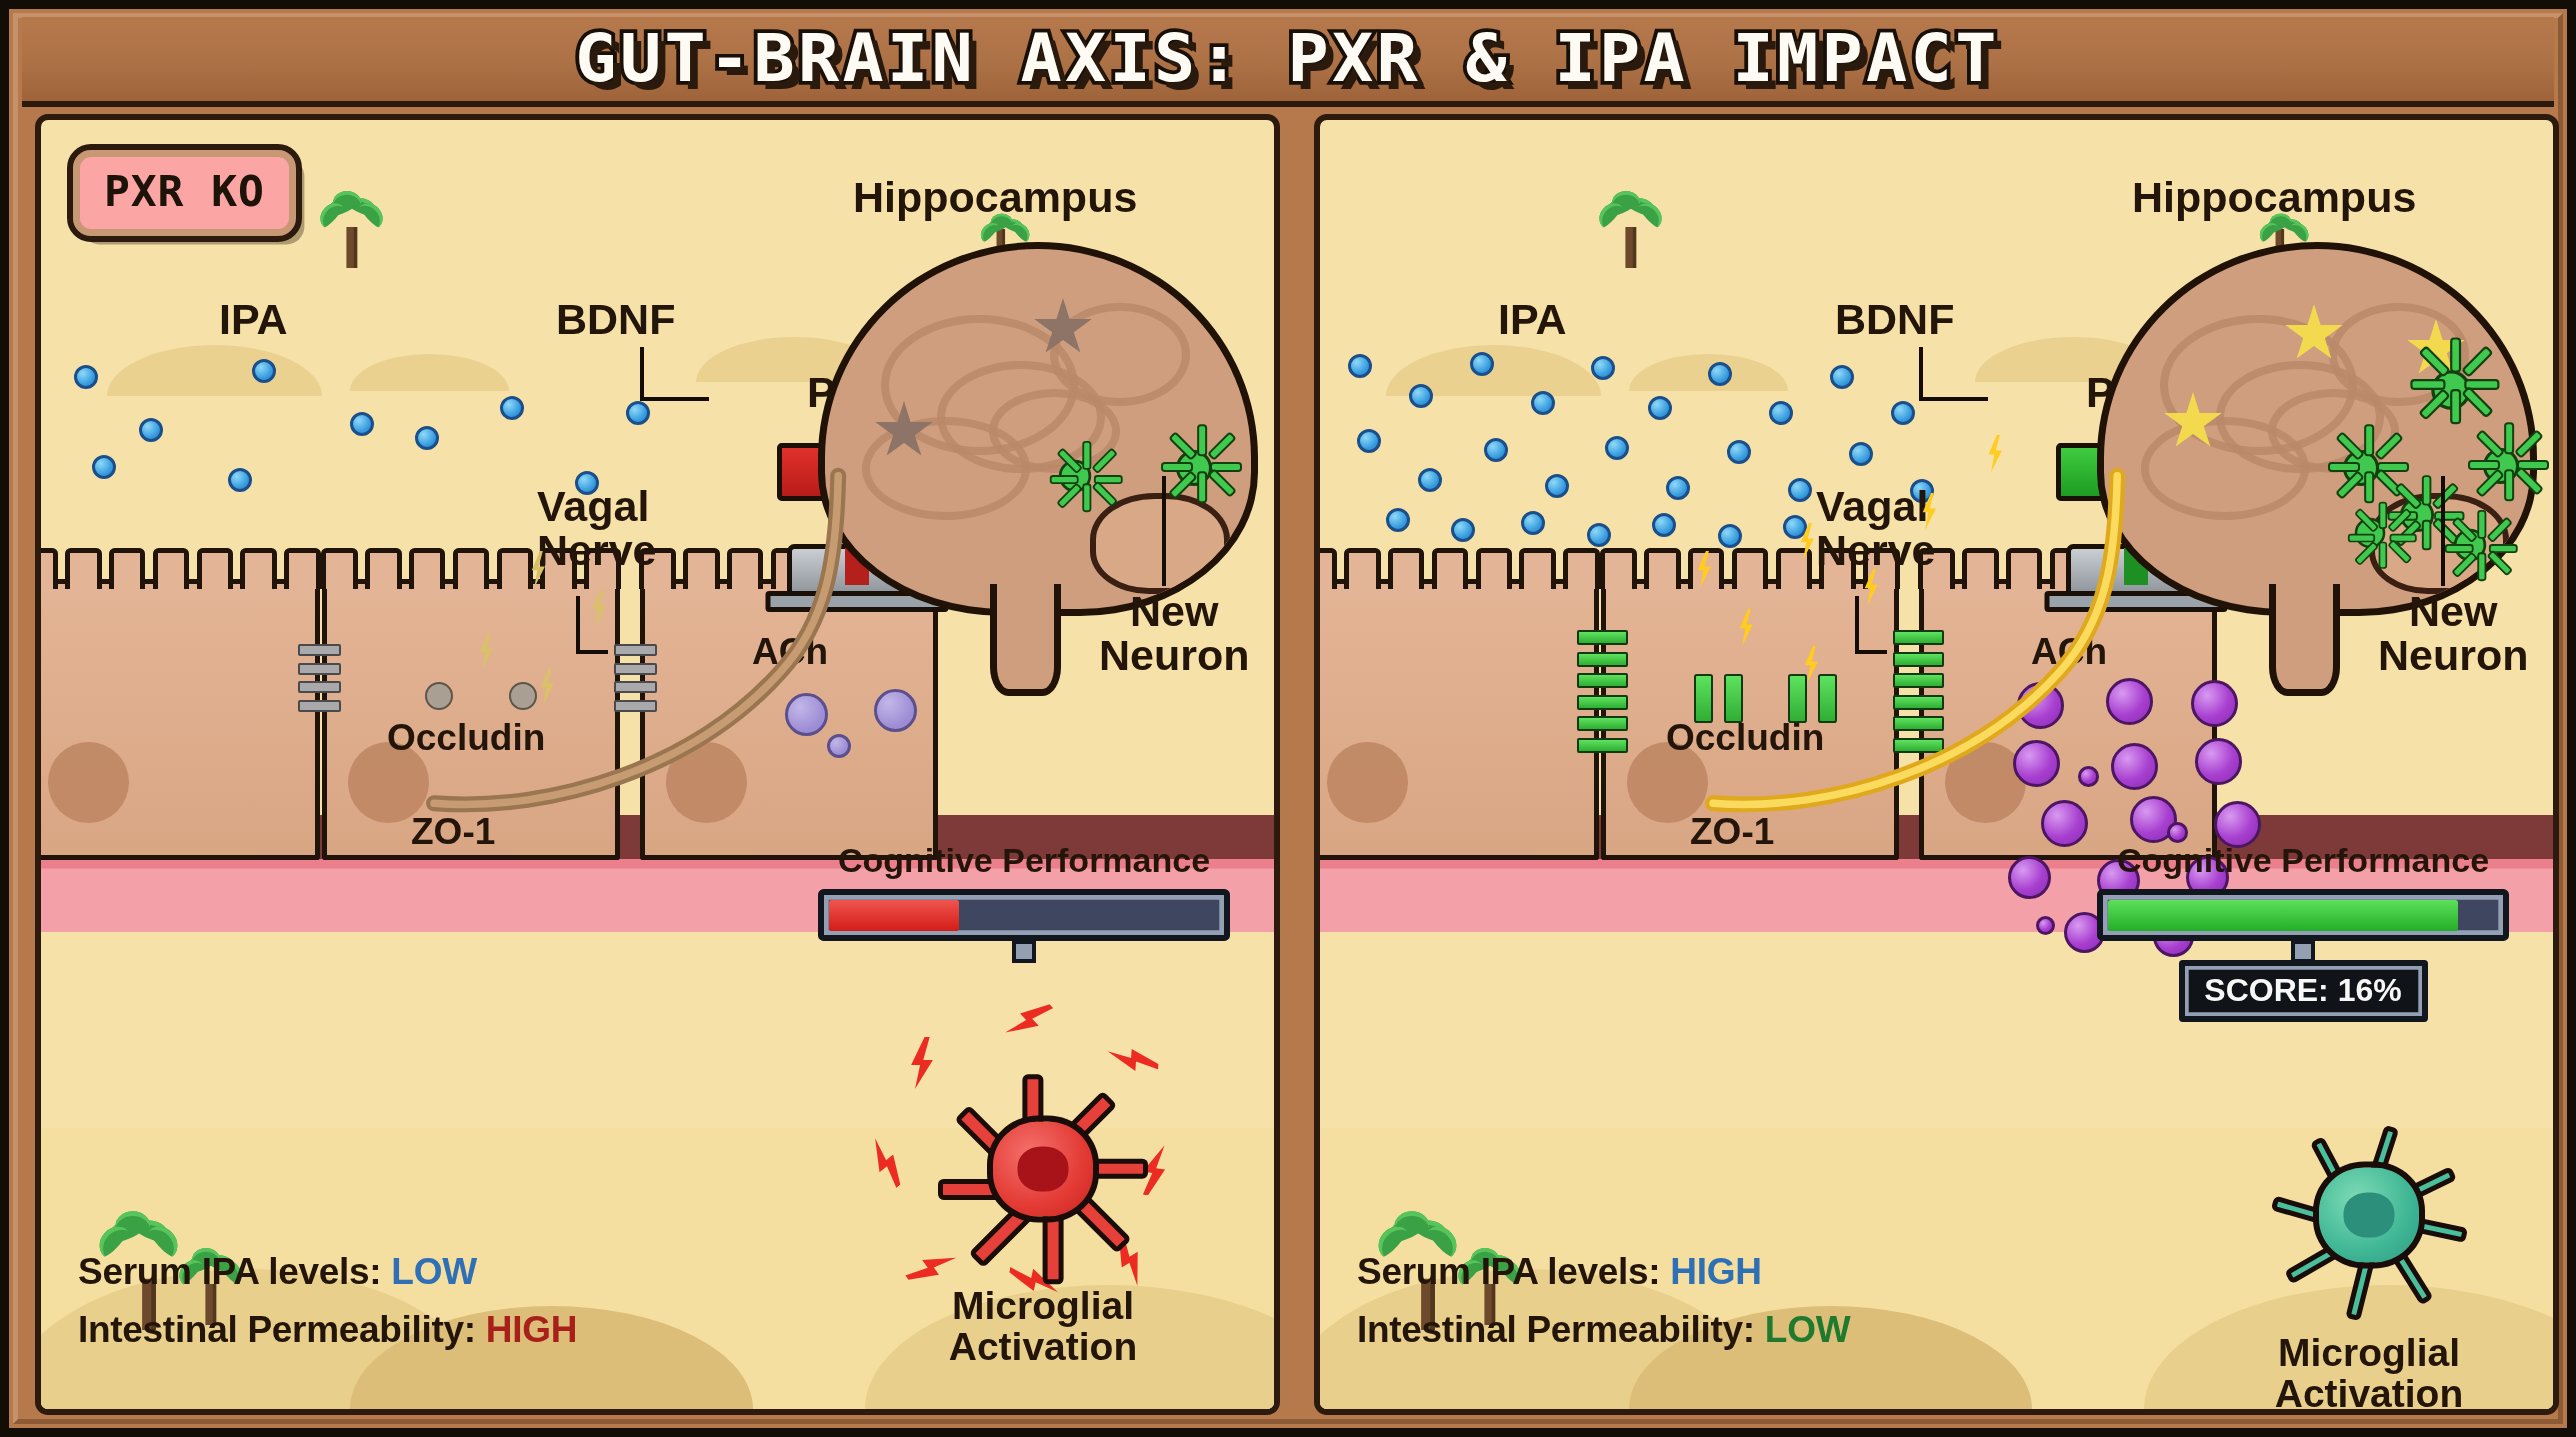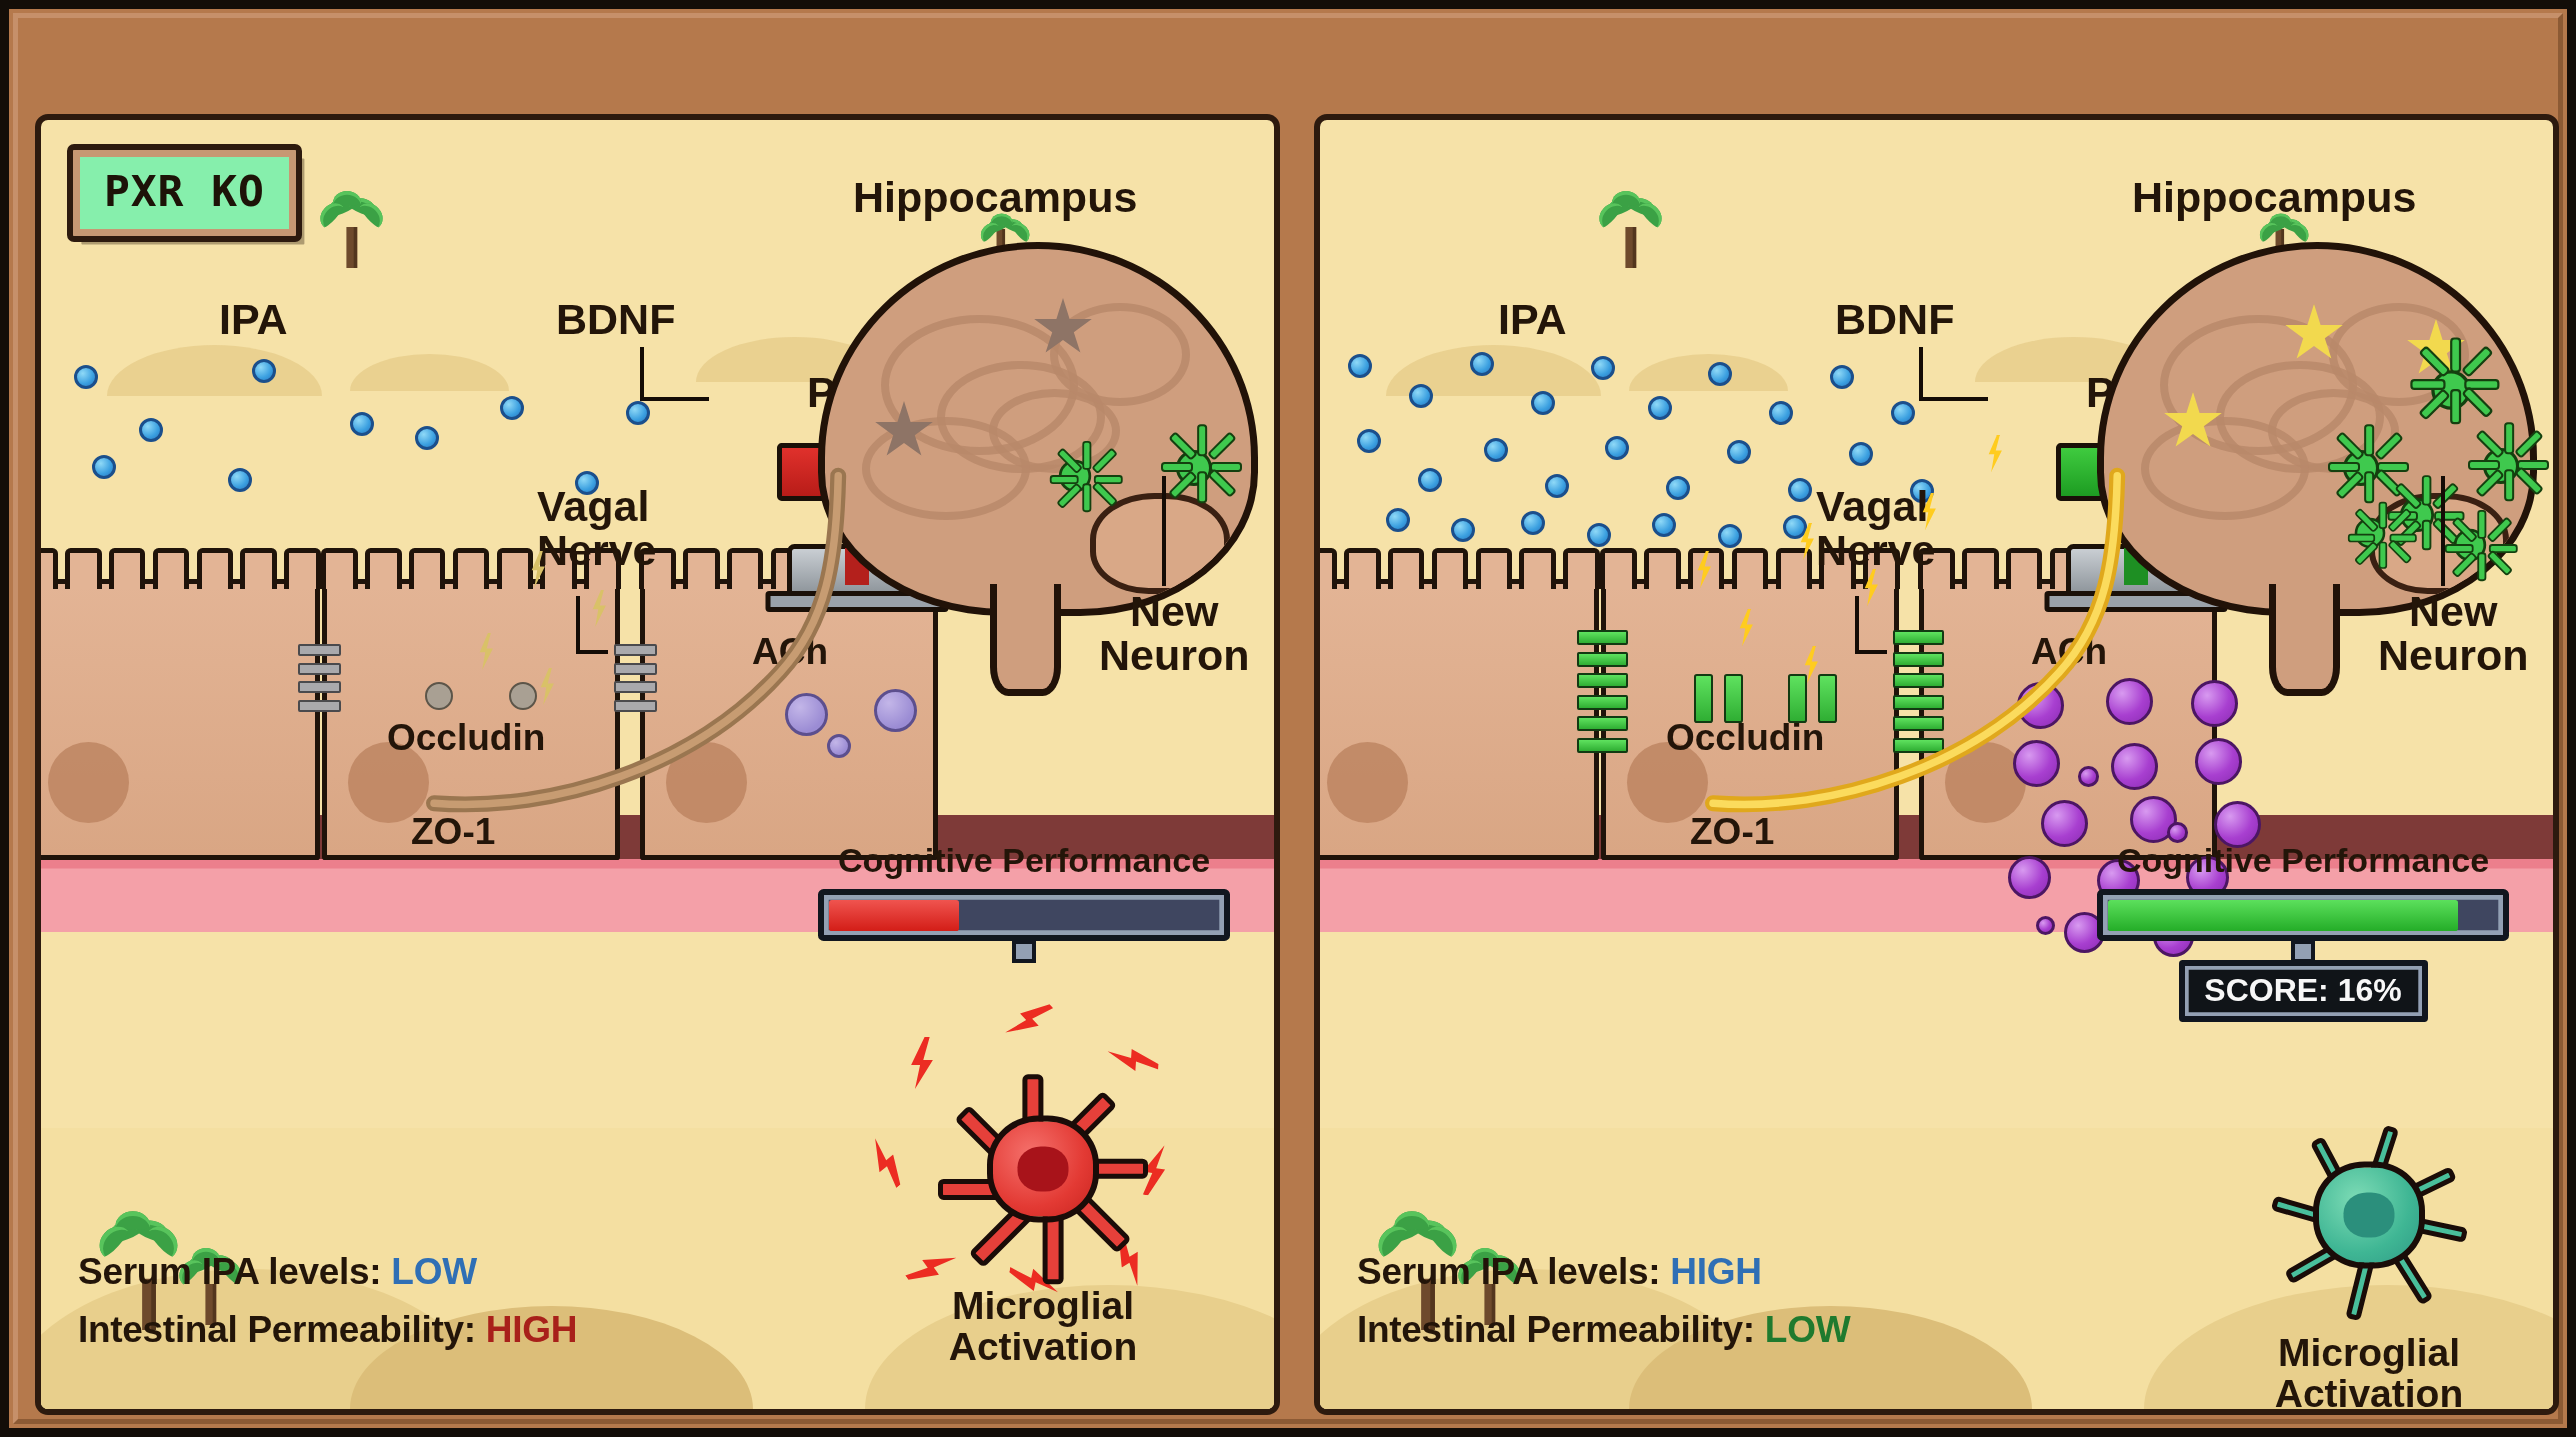--- a/index.html
+++ b/index.html
@@ -365,39 +365,42 @@
     position: absolute;
     font-size: 37px; font-weight: bold; color: #231509;
     font-family: "Liberation Sans", sans-serif;
     letter-spacing: -0.3px;
   }
   .status .val { font-weight: bold; }
 
   
   .chip {
     position: absolute;
-    background: #86efac;
+    background: #fca5a5;
     border: 7.5px solid #c79873;
     outline: 6.6px solid #2d1a0e;
-    border-radius: 1px;
+    border-radius: 18px;
     padding: 9.4px 24px 13px;
     box-shadow: 8.4px 8.4px 0 rgba(40,22,10,.35);
   }
   .chip span {
     font-family: "DejaVu Sans Mono", monospace;
     font-size: 43px; font-weight: bold; color: #1d1308;
     letter-spacing: 0.9px; white-space: nowrap;
   }
 </style>
 </head>
 <body>
 
 <div id="poster">
   <div id="frame-inner"></div>
 
+  <div id="title-banner">
+    <div id="title-text">GUT-BRAIN AXIS: PXR &amp; IPA IMPACT</div>
+  </div>
 
   <div class="panel" id="panel-left">
     <div class="panel-inner" id="left-inner">
         <div class="bg-sand"></div>
         <div class="mini-dune" style="left:66px;top:225px;width:215px;height:51px;"></div>
         <div class="mini-dune" style="left:309px;top:234px;width:159px;height:37px;"></div>
         <div class="mini-dune" style="left:655px;top:217px;width:197px;height:45px;"></div>
         <div class="mini-dune" style="left:945px;top:230px;width:140px;height:34px;"></div>
         <div class="dune" style="left:-37px;bottom:0;width:487px;height:140px;"></div>
         <div class="dune dark" style="left:309px;bottom:0;width:403px;height:103px;"></div>

